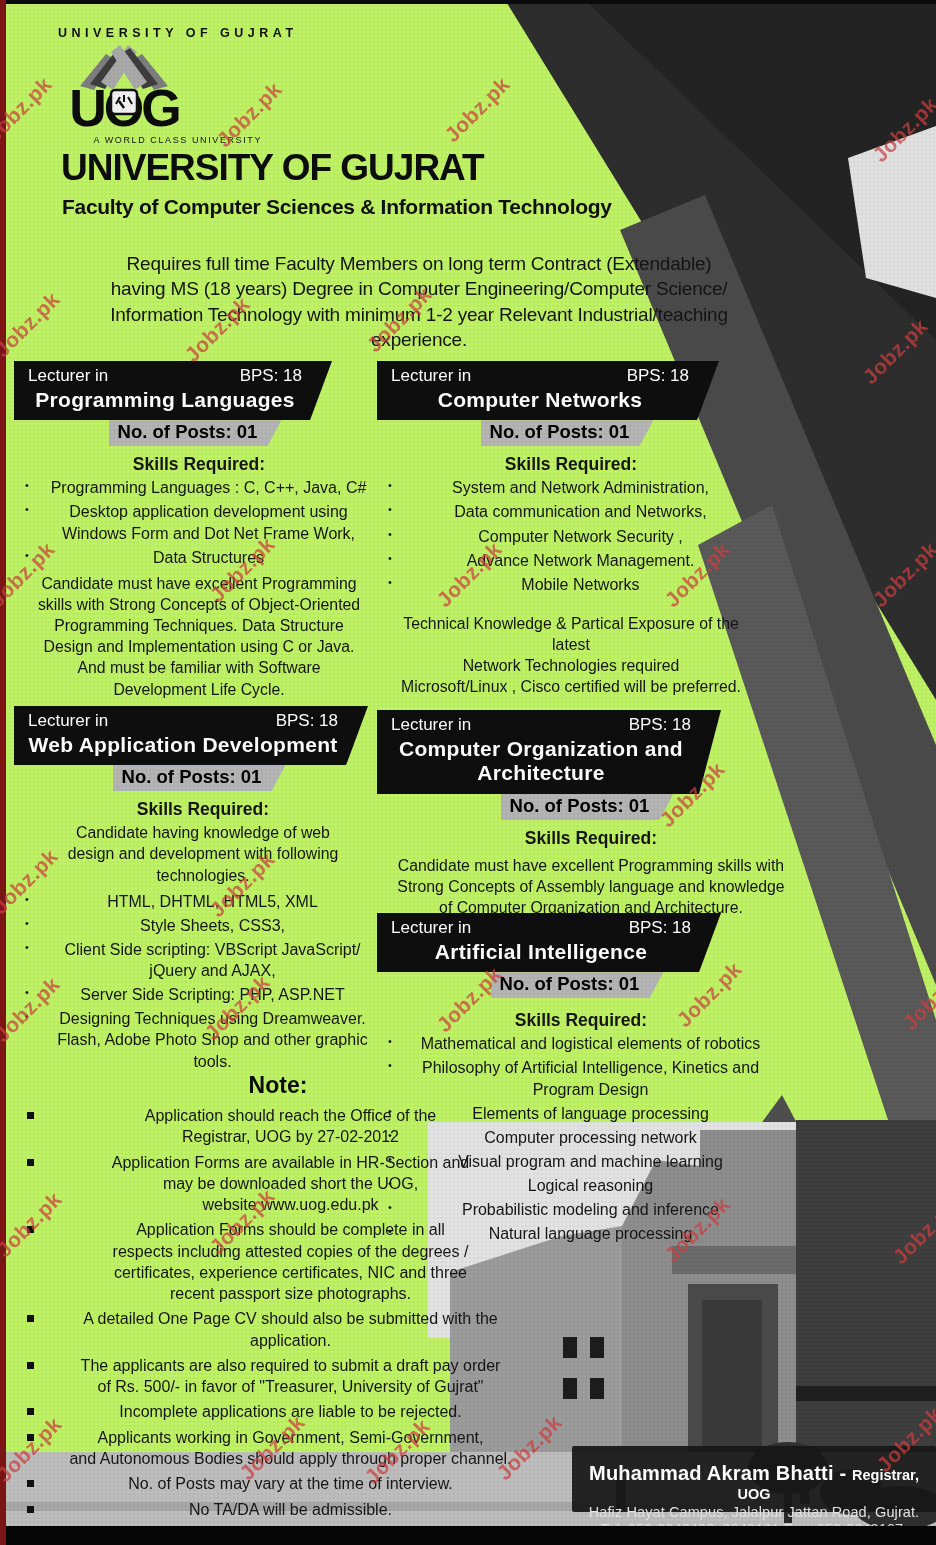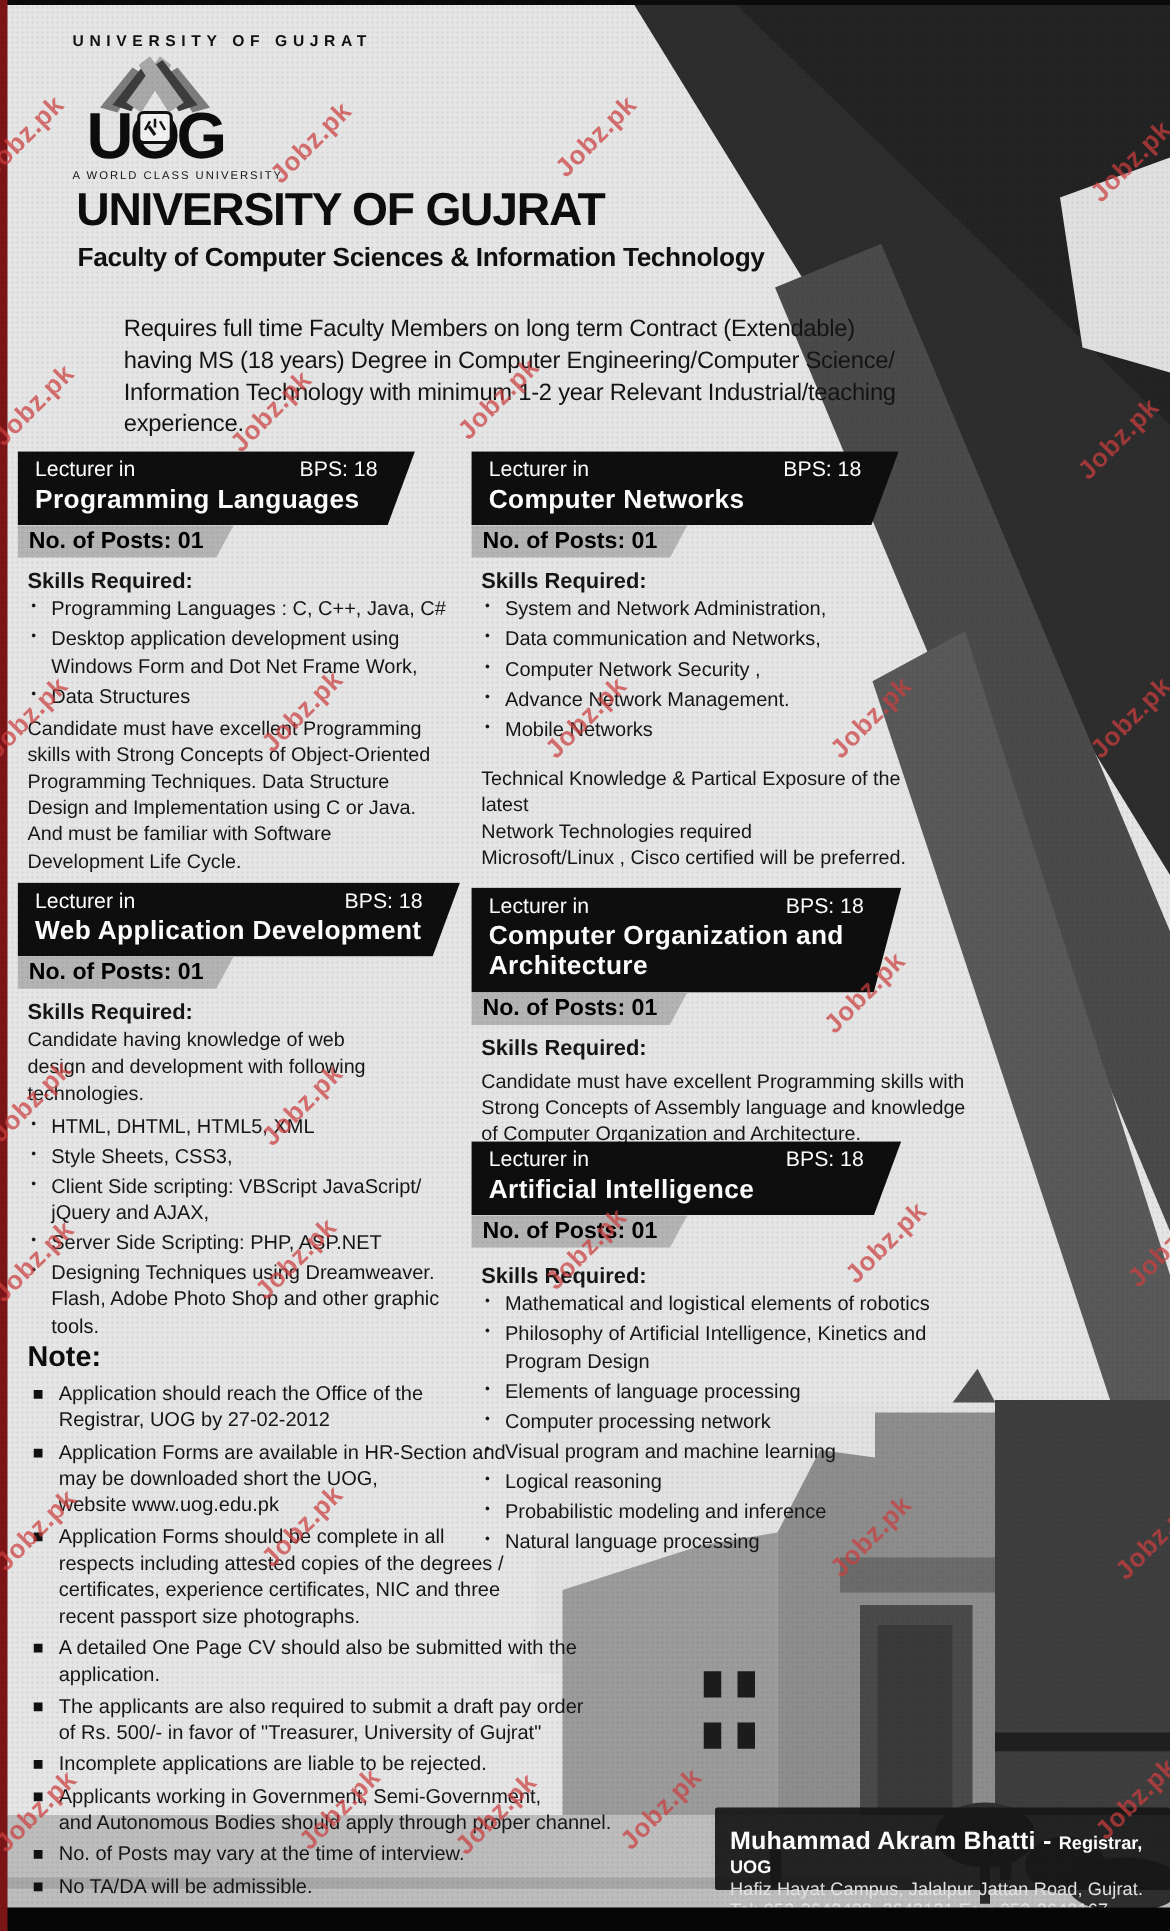--- a/index.html
+++ b/index.html
@@ -1,19 +1,19 @@
 <!DOCTYPE html>
 <html><head>
 <meta charset="utf-8">
 <style>
   html,body{margin:0;padding:0;background:#888;}
   .page{
     position:relative;width:936px;height:1545px;overflow:hidden;
-    background:#e5e5e5;
-    font-family:"Liberation Sans",sans-serif;color:#161616;
+    background:#bef264;
+    font-family:"Liberation Sans",sans-serif;color:#161616;text-align:center;
   }
   
   .page::after{
     content:"";position:absolute;inset:0;z-index:7;pointer-events:none;
     background-image:radial-gradient(rgba(0,0,0,0.10) 0.8px, transparent 0.9px);
     background-size:4px 4px;opacity:.5;
   }
   .border-top{position:absolute;left:0;top:0;width:936px;height:4px;background:#0b0b0b;z-index:6;}
   .border-left{position:absolute;left:0;top:0;width:6px;height:1545px;background:#7c1517;z-index:6;}
   .bottom-bar{position:absolute;left:0;top:1526px;width:936px;height:19px;background:#060606;z-index:5;}

